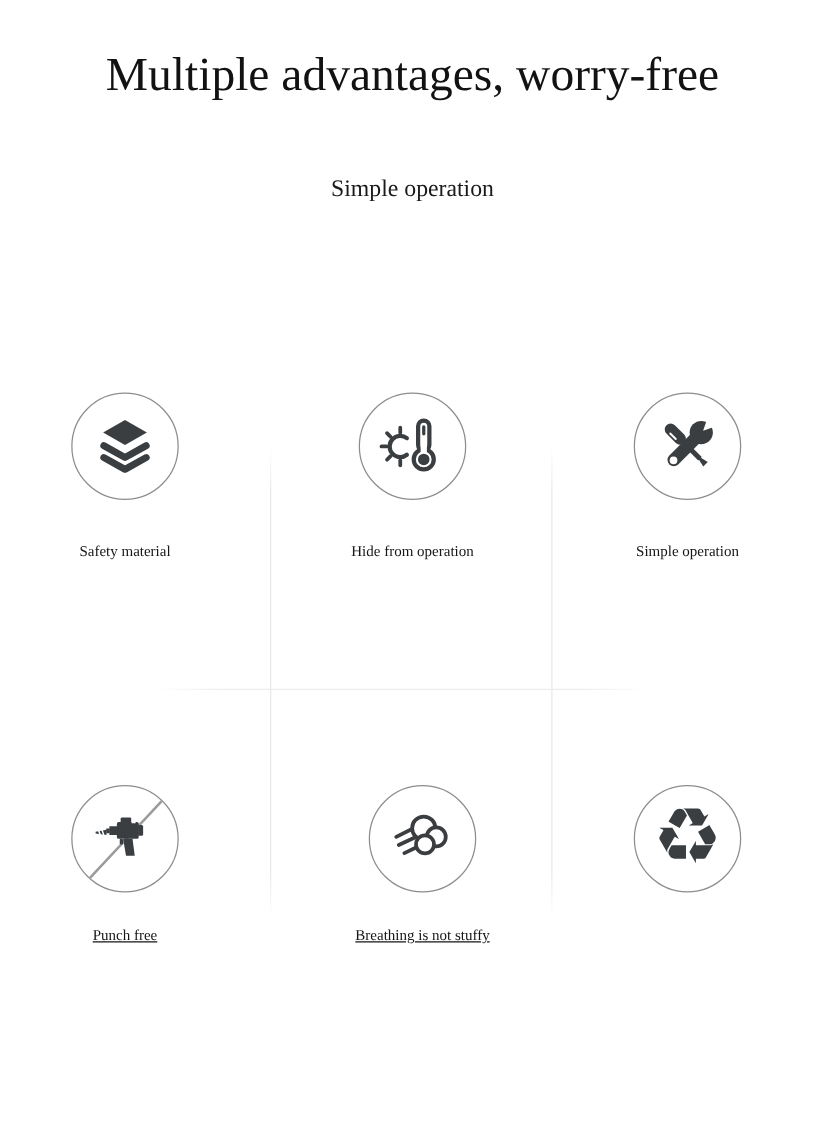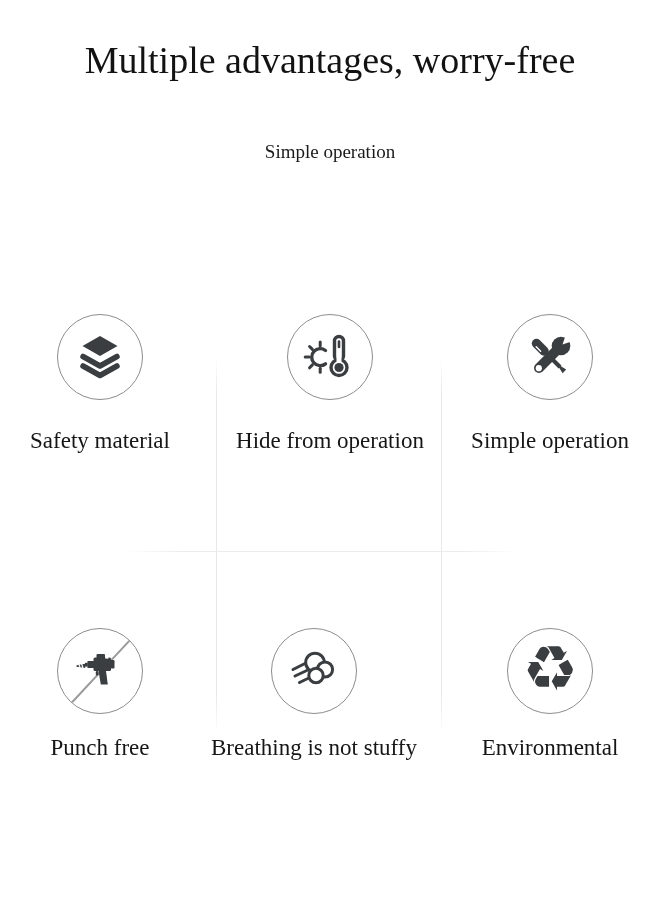--- a/index.html
+++ b/index.html
@@ -67,27 +67,27 @@
     border-radius: 50%;
     box-sizing: border-box;
     display: flex;
     align-items: center;
     justify-content: center;
     background: #ffffff;
     overflow: hidden;
     color: #3b3e41; 
   }
   .label {
-    font-size: 23px;
+    font-size: 12px;
     line-height: 22px;
     color: #161616;
     white-space: nowrap;
   }
   .row1 .label { margin-top: 30px; }
-  .row2 .label { margin-top: 23px; }
+  .row2 .label { margin-top: 23px; text-decoration: underline; }
 
   .slash {
     position: absolute;
     top: 50%;
     left: -5%;
     width: 110%;
     height: 1.6px;
     background: #9b9b9b;
     transform: rotate(-47deg);
   }
@@ -180,36 +180,35 @@
           <rect x="23.8" y="28" width="2.6" height="4.6" rx="1"></rect>
         </g>
         <rect x="33.3" y="12.6" width="3.2" height="3" fill="#ffffff"></rect>
         <line x1="6.8" y1="21.2" x2="8.2" y2="24.8" stroke="#ffffff" stroke-width="1.2"></line>
         <line x1="9.6" y1="20.9" x2="11" y2="25" stroke="#ffffff" stroke-width="1.2"></line>
       </svg>
     </div>
     <div class="label">Punch free</div>
   </div>
 
-  <div class="cell row2" style="left:204px; top:628px">
+  <div class="cell row2" style="left:228px; top:628px">
     <div class="circle">
       <svg viewBox="0 0 56 56" width="56" height="56" aria-hidden="true">
         <g stroke="currentColor" stroke-width="3" stroke-linecap="round">
           <line x1="7" y1="26.5" x2="20" y2="20"></line>
           <line x1="9" y1="33" x2="24" y2="26"></line>
           <line x1="13.5" y1="39.5" x2="27" y2="33"></line>
         </g>
         <circle cx="29" cy="19.5" r="9.3" fill="#ffffff" stroke="currentColor" stroke-width="3"></circle>
         <circle cx="39" cy="26.5" r="7.6" fill="#ffffff" stroke="currentColor" stroke-width="3"></circle>
         <circle cx="30" cy="32.5" r="7.2" fill="#ffffff" stroke="currentColor" stroke-width="3"></circle>
       </svg>
     </div>
     <div class="label">Breathing is not stuffy</div>
   </div>
 
   <div class="cell row2" style="left:440px; top:628px">
     <div class="circle">
       <span class="glyph-recycle">♻</span>
     </div>
-    <div class="label">Environmental</div>
   </div>
 
 </div>
 
 </body></html>

